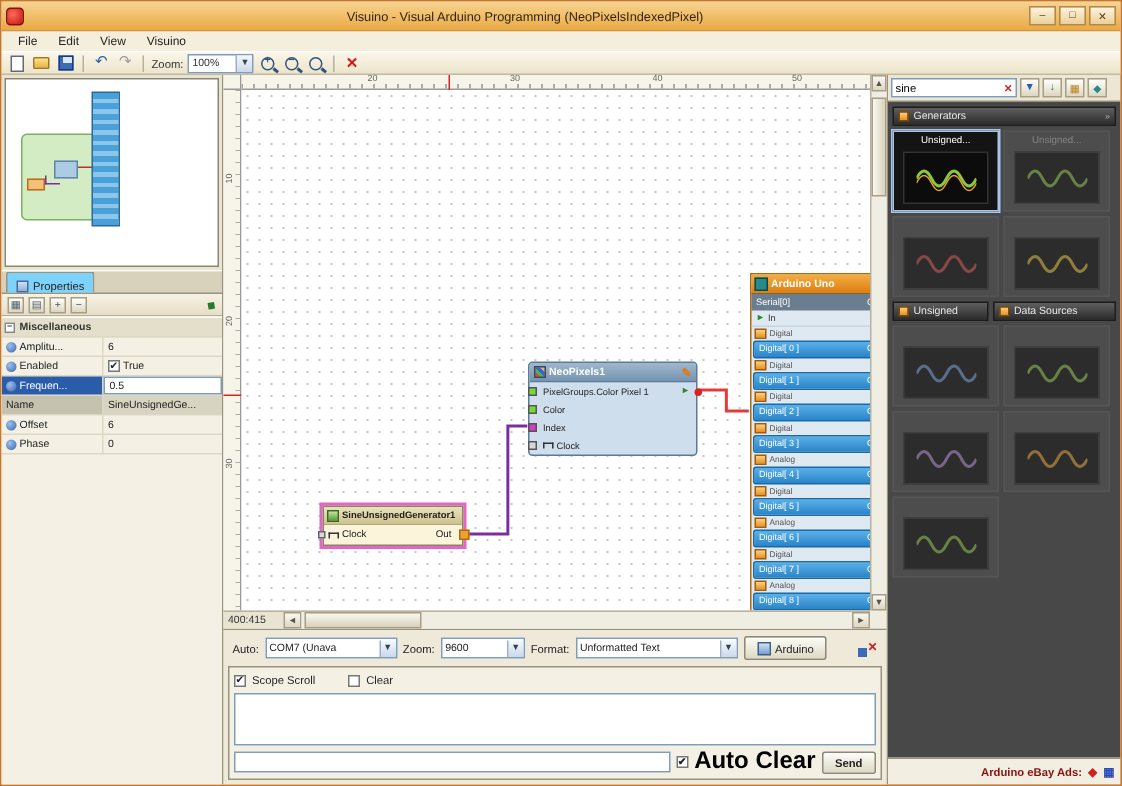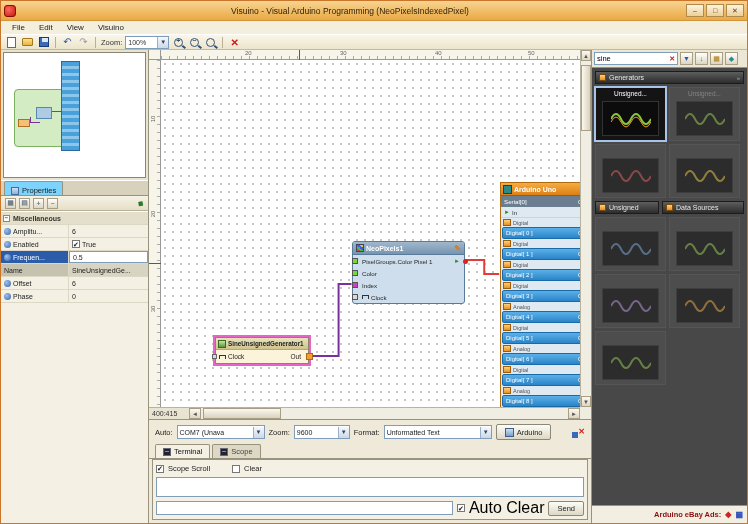--- a/index.html
+++ b/index.html
@@ -142,21 +142,21 @@
   .ico-cfg:after{content:"";position:absolute;left:0;bottom:1px;width:6px;height:6px;background:#3a6ab8;}
   .termtabs{height:15px;display:flex;align-items:flex-end;padding-left:6px;gap:2px;border-bottom:1px solid #98937e;flex:none;}
   .ttab{height:14px;display:flex;align-items:center;gap:3px;font-size:7.5px;padding:0 7px;border:1px solid #98937e;border-bottom:none;border-radius:2px 2px 0 0;background:#ddd8c4;color:#444;}
   .ttab.active{background:#f4f1e4;color:#111;}
   .ttab-ic{width:8px;height:8px;background:#223;border:1px solid #667;position:relative;}
   .ttab-ic:after{content:"";position:absolute;left:1px;top:2px;width:4px;height:1px;background:#3c3;}
   .termbody{flex:1;margin:0 3px 3px;border:1px solid #98937e;background:#f4f1e4;display:flex;flex-direction:column;padding:2px 3px;min-height:0;}
   .chkrow{height:13px;display:flex;align-items:center;gap:4px;font-size:7.5px;color:#222;flex:none;}
   .chkgap{width:14px;}
   .termtext{flex:1;background:#fff;border:1px solid #7f9db9;margin:2px 0;min-height:0;}
-  .sendrow{height:18px;display:flex;align-items:center;gap:4px;flex:none;}
+  .sendrow{height:18px;display:flex;align-items:center;gap:4px;flex:none;font-weight:bold;}
   .sendinput{flex:1;height:14px;background:#fff;border:1px solid #7f9db9;}
   .sendbtn{height:15px;}
 
   
   .searchbar{height:18px;background:#ece7d4;border-bottom:1px solid #98937e;display:flex;align-items:center;gap:2px;padding:0 2px;flex:none;}
   .search-wrap{width:84px;height:13px;background:#fff;border:1px solid #7f9db9;display:flex;align-items:center;padding:0 2px;flex:none;}
   .search-wrap input{border:none;outline:none;width:46px;font-size:7.5px;font-family:"Liberation Sans",sans-serif;background:transparent;}
   .search-x{margin-left:auto;color:#d02020;font-size:7px;font-weight:bold;}
   .sico{width:13px;height:13px;border:1px solid #a89e84;background:linear-gradient(#fff,#ddd6c0);display:flex;align-items:center;justify-content:center;font-size:7px;flex:none;}
   .palette{flex:1;padding:3px;display:flex;flex-direction:column;gap:3px;overflow:hidden;min-height:0;}
@@ -520,30 +520,20 @@
               <span>Unformatted Text</span>
               <span class="dd">▼</span>
             </span>
           <span class="btn">
               <span class="ico-conn"></span>
               <span>Arduino</span>
             </span>
           <span class="ico-cfg"></span>
         </div>
 
-        <div class="termtabs">
-          <div class="ttab active">
-            <span class="ttab-ic"></span>
-            <span>Terminal</span>
-          </div>
-          <div class="ttab">
-            <span class="ttab-ic"></span>
-            <span>Scope</span>
-          </div>
-        </div>
 
         <div class="termbody">
           <div class="chkrow">
             <span class="chk">✔</span>
             <span>Scope Scroll</span>
             <span class="chkgap"></span>
             <span class="chk"></span>
             <span>Clear</span>
           </div>
           <div class="termtext"></div>

